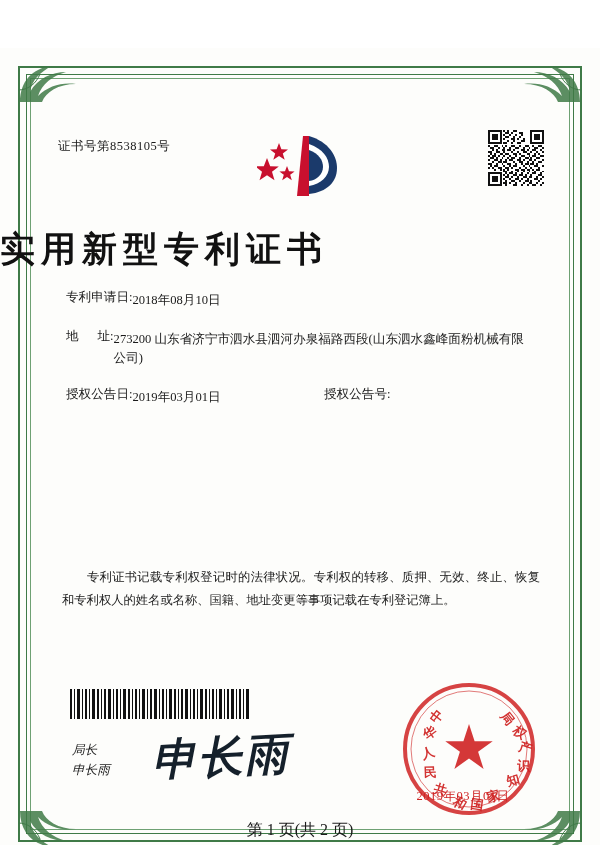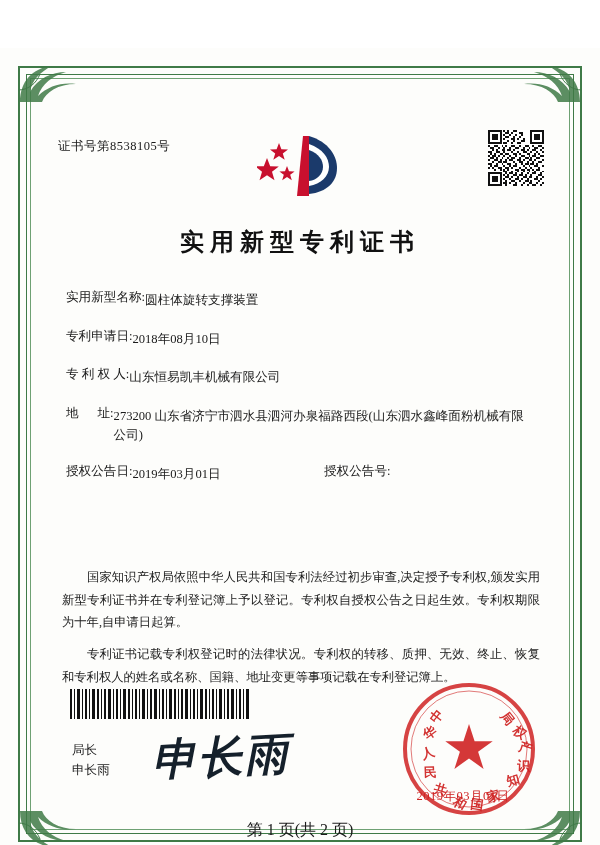--- a/index.html
+++ b/index.html
@@ -81,22 +81,22 @@
     width: 86px;
     height: 72px;
   }
   .logo svg { display:block; }
 
   
   .title {
     position: absolute;
     left: 0; right: 0;
     top: 178px;
-    text-align: center;
-    font-size: 24px;
+    text-align: left;
+    font-size: 35px;
     font-weight: bold;
     letter-spacing: 6px;
     color: #111;
     font-family: "Liberation Serif", "DejaVu Serif", serif;
   }
 
   
   .fields {
     position: absolute;
     left: 66px;
@@ -151,20 +151,21 @@
   .barcode svg { display: block; }
 
   
   .sig-labels {
     position: absolute;
     left: 72px;
     top: 692px;
     font-size: 12.6px;
     line-height: 1.6;
     color: #1a1a1a;
+    font-style: italic;
   }
   .sig-script {
     position: absolute;
     left: 152px;
     top: 680px;
     font-size: 44px;
     font-family: "DejaVu Serif", serif;
     font-weight: bold;
     font-style: italic;
     letter-spacing: 2px;
@@ -476,56 +477,47 @@
       <path d="M52 6 C72 12 80 26 80 38 C80 52 70 62 52 64 Z" fill="#1b3a6b"></path>
       <path d="M52 14 C66 19 72 28 72 37 C72 46 64 54 52 56 Z" fill="#ffffff"></path>
       <path d="M52 20 C62 24 66 30 66 37 C66 44 60 50 52 51 Z" fill="#1b3a6b"></path>
     </svg>
   </div>
 
   <div class="title">实用新型专利证书</div>
 
   <div class="fields">
 
-    <div class="field-row">
-      <span class="field-label">实用新型名称:</span>
-      <span class="field-value">圆柱体旋转支撑装置</span>
-    </div>
 
 
 
     <div class="field-row">
       <span class="field-label">专利申请日:</span>
       <span class="field-value">2018年08月10日</span>
     </div>
 
-    <div class="field-row">
-      <span class="field-label">专 利 权 人:</span>
-      <span class="field-value">山东恒易凯丰机械有限公司</span>
-    </div>
 
     <div class="field-row">
       <span class="field-label">地      址:</span>
       <span class="field-value">273200 山东省济宁市泗水县泗河办泉福路西段(山东泗水鑫峰面粉机械有限公司)</span>
     </div>
 
     <div class="field-row two-col">
       <span class="col-left">
         <span class="field-label">授权公告日:</span>
         <span class="field-value">2019年03月01日</span>
       </span>
       <span class="col-right">
         <span class="field-label">授权公告号:</span>
       </span>
     </div>
 
   </div>
 
   <div class="paragraphs">
-    <p>国家知识产权局依照中华人民共和国专利法经过初步审查,决定授予专利权,颁发实用新型专利证书并在专利登记簿上予以登记。专利权自授权公告之日起生效。专利权期限为十年,自申请日起算。</p>
     <p>专利证书记载专利权登记时的法律状况。专利权的转移、质押、无效、终止、恢复和专利权人的姓名或名称、国籍、地址变更等事项记载在专利登记簿上。</p>
   </div>
 
   <div class="barcode">
     <svg width="180" height="30" viewBox="0 0 180 30" shape-rendering="crispEdges">
       <rect width="180" height="30" fill="#fdfdfb"></rect>
       <g fill="#111">
         <rect x="0" y="0" width="2" height="30"></rect>
           <rect x="4" y="0" width="1" height="30"></rect>
         <rect x="7" y="0" width="3" height="30"></rect>

